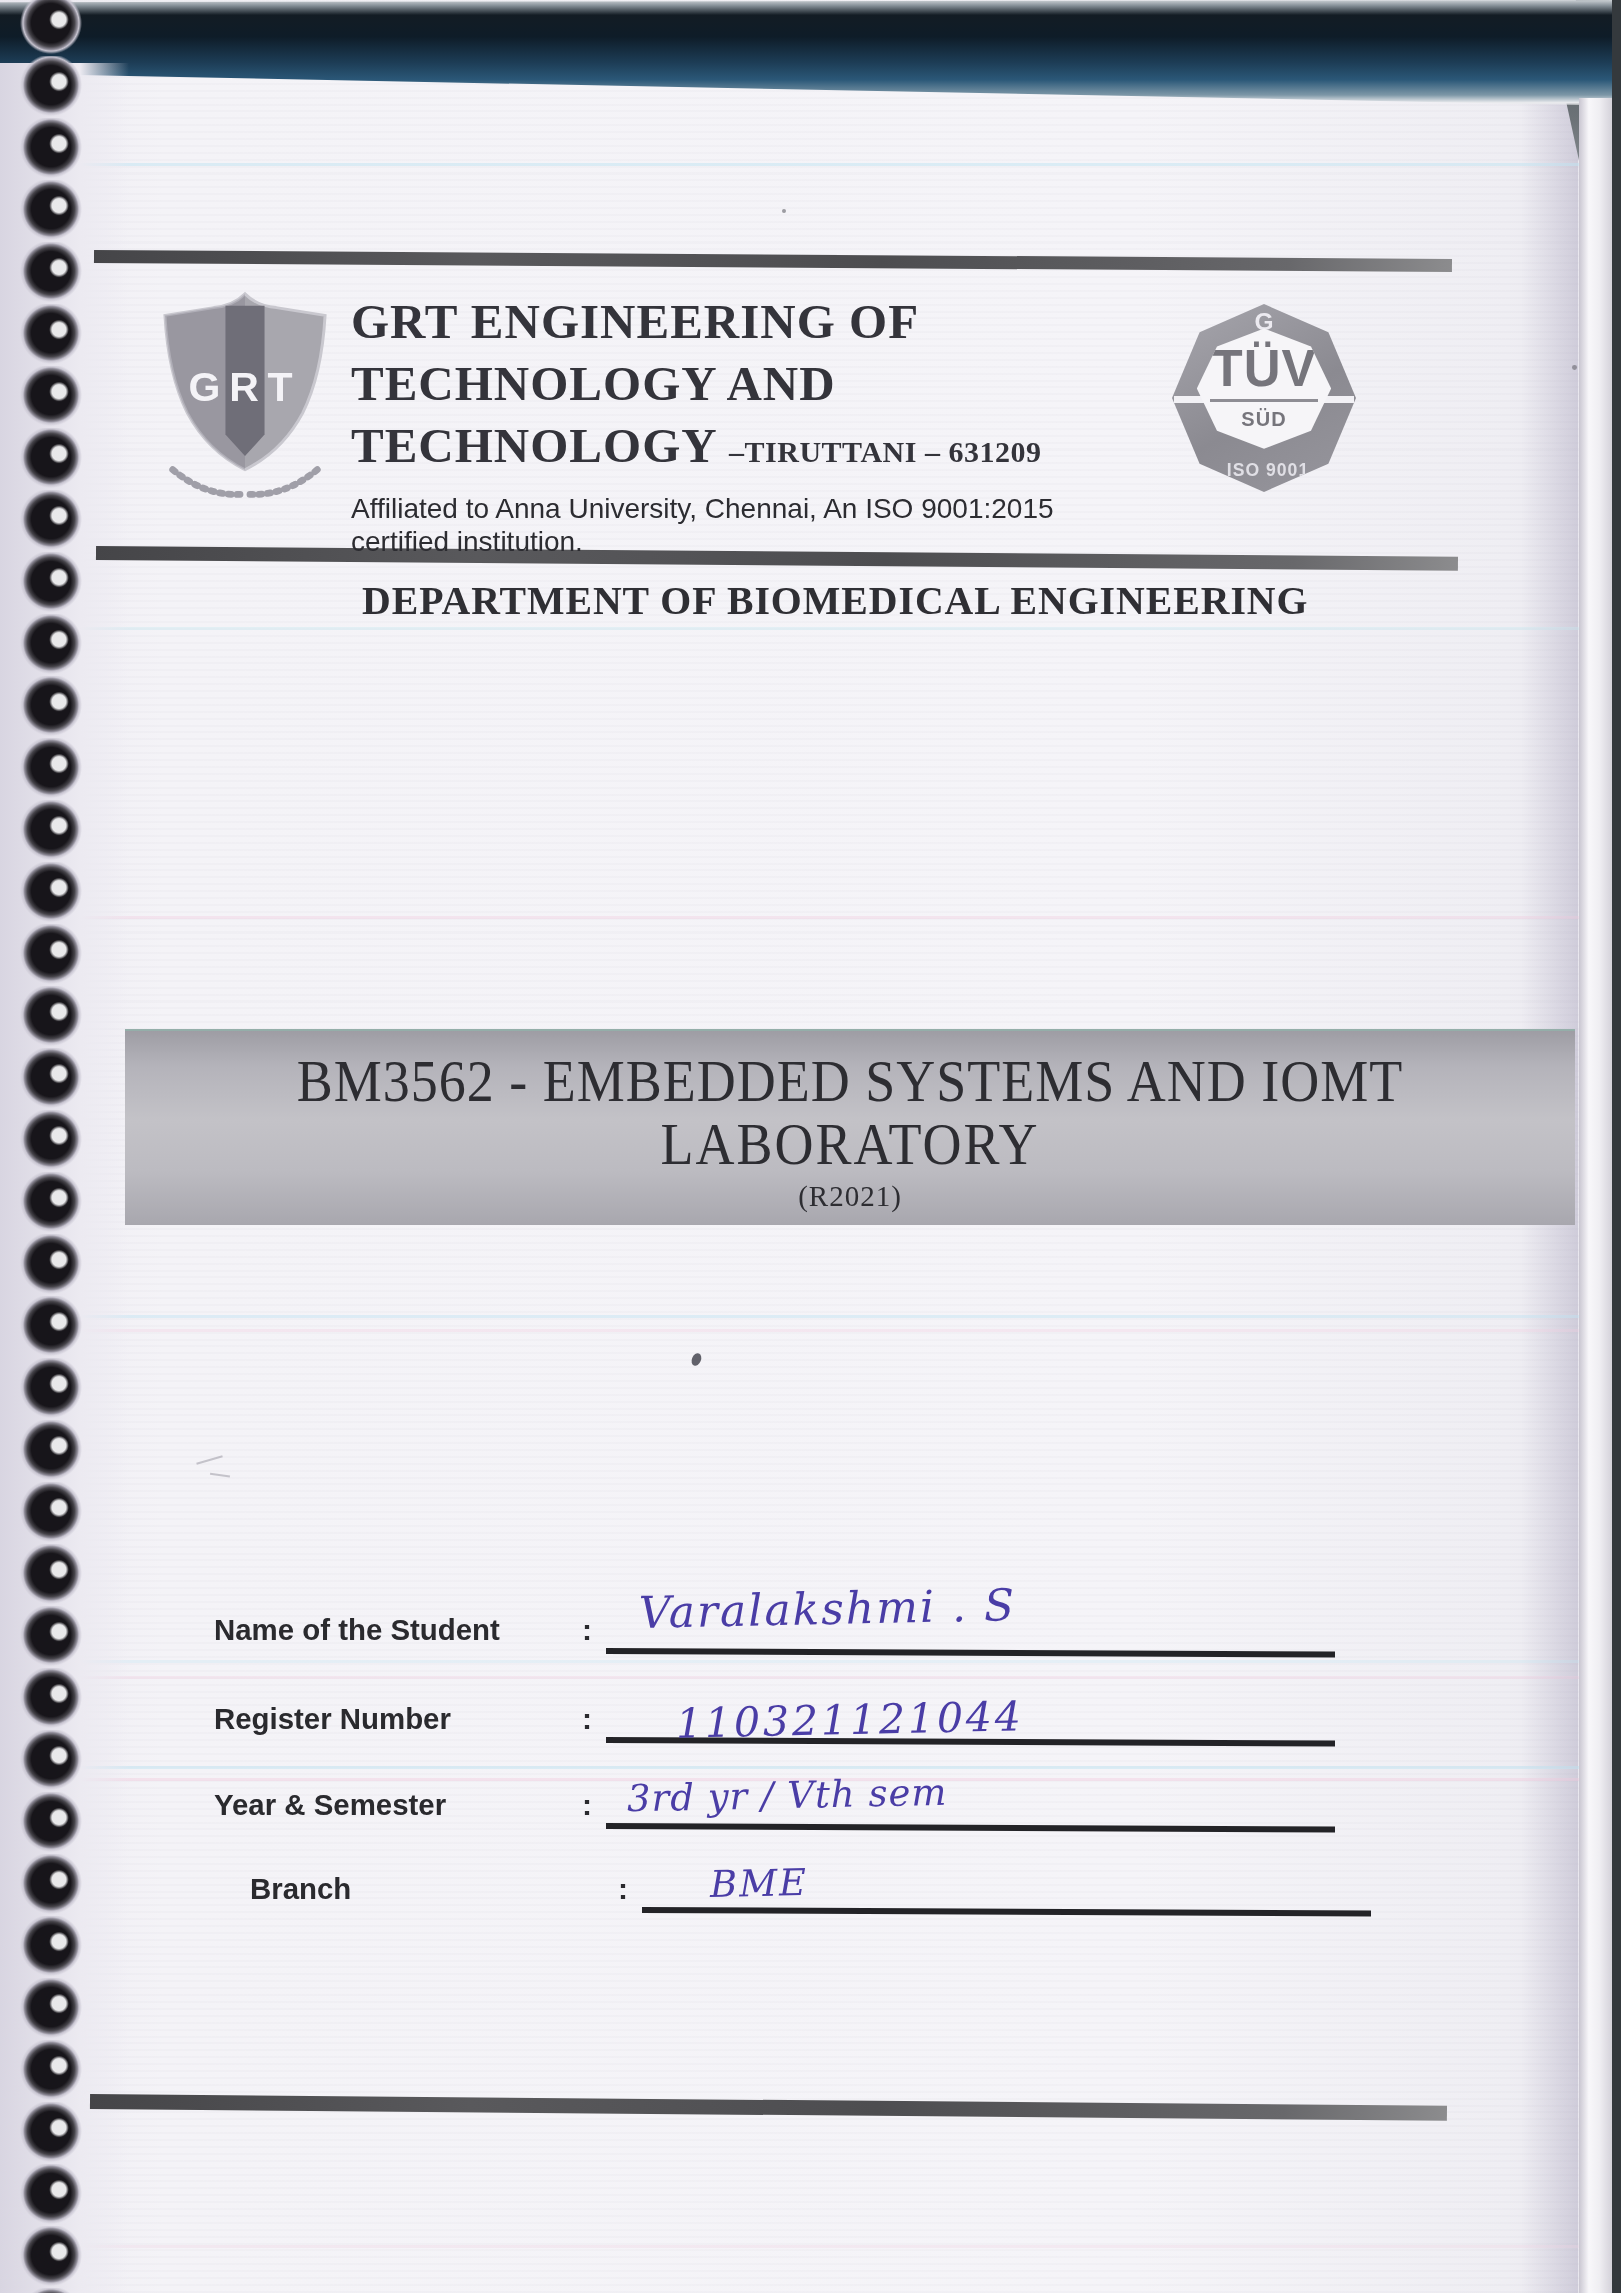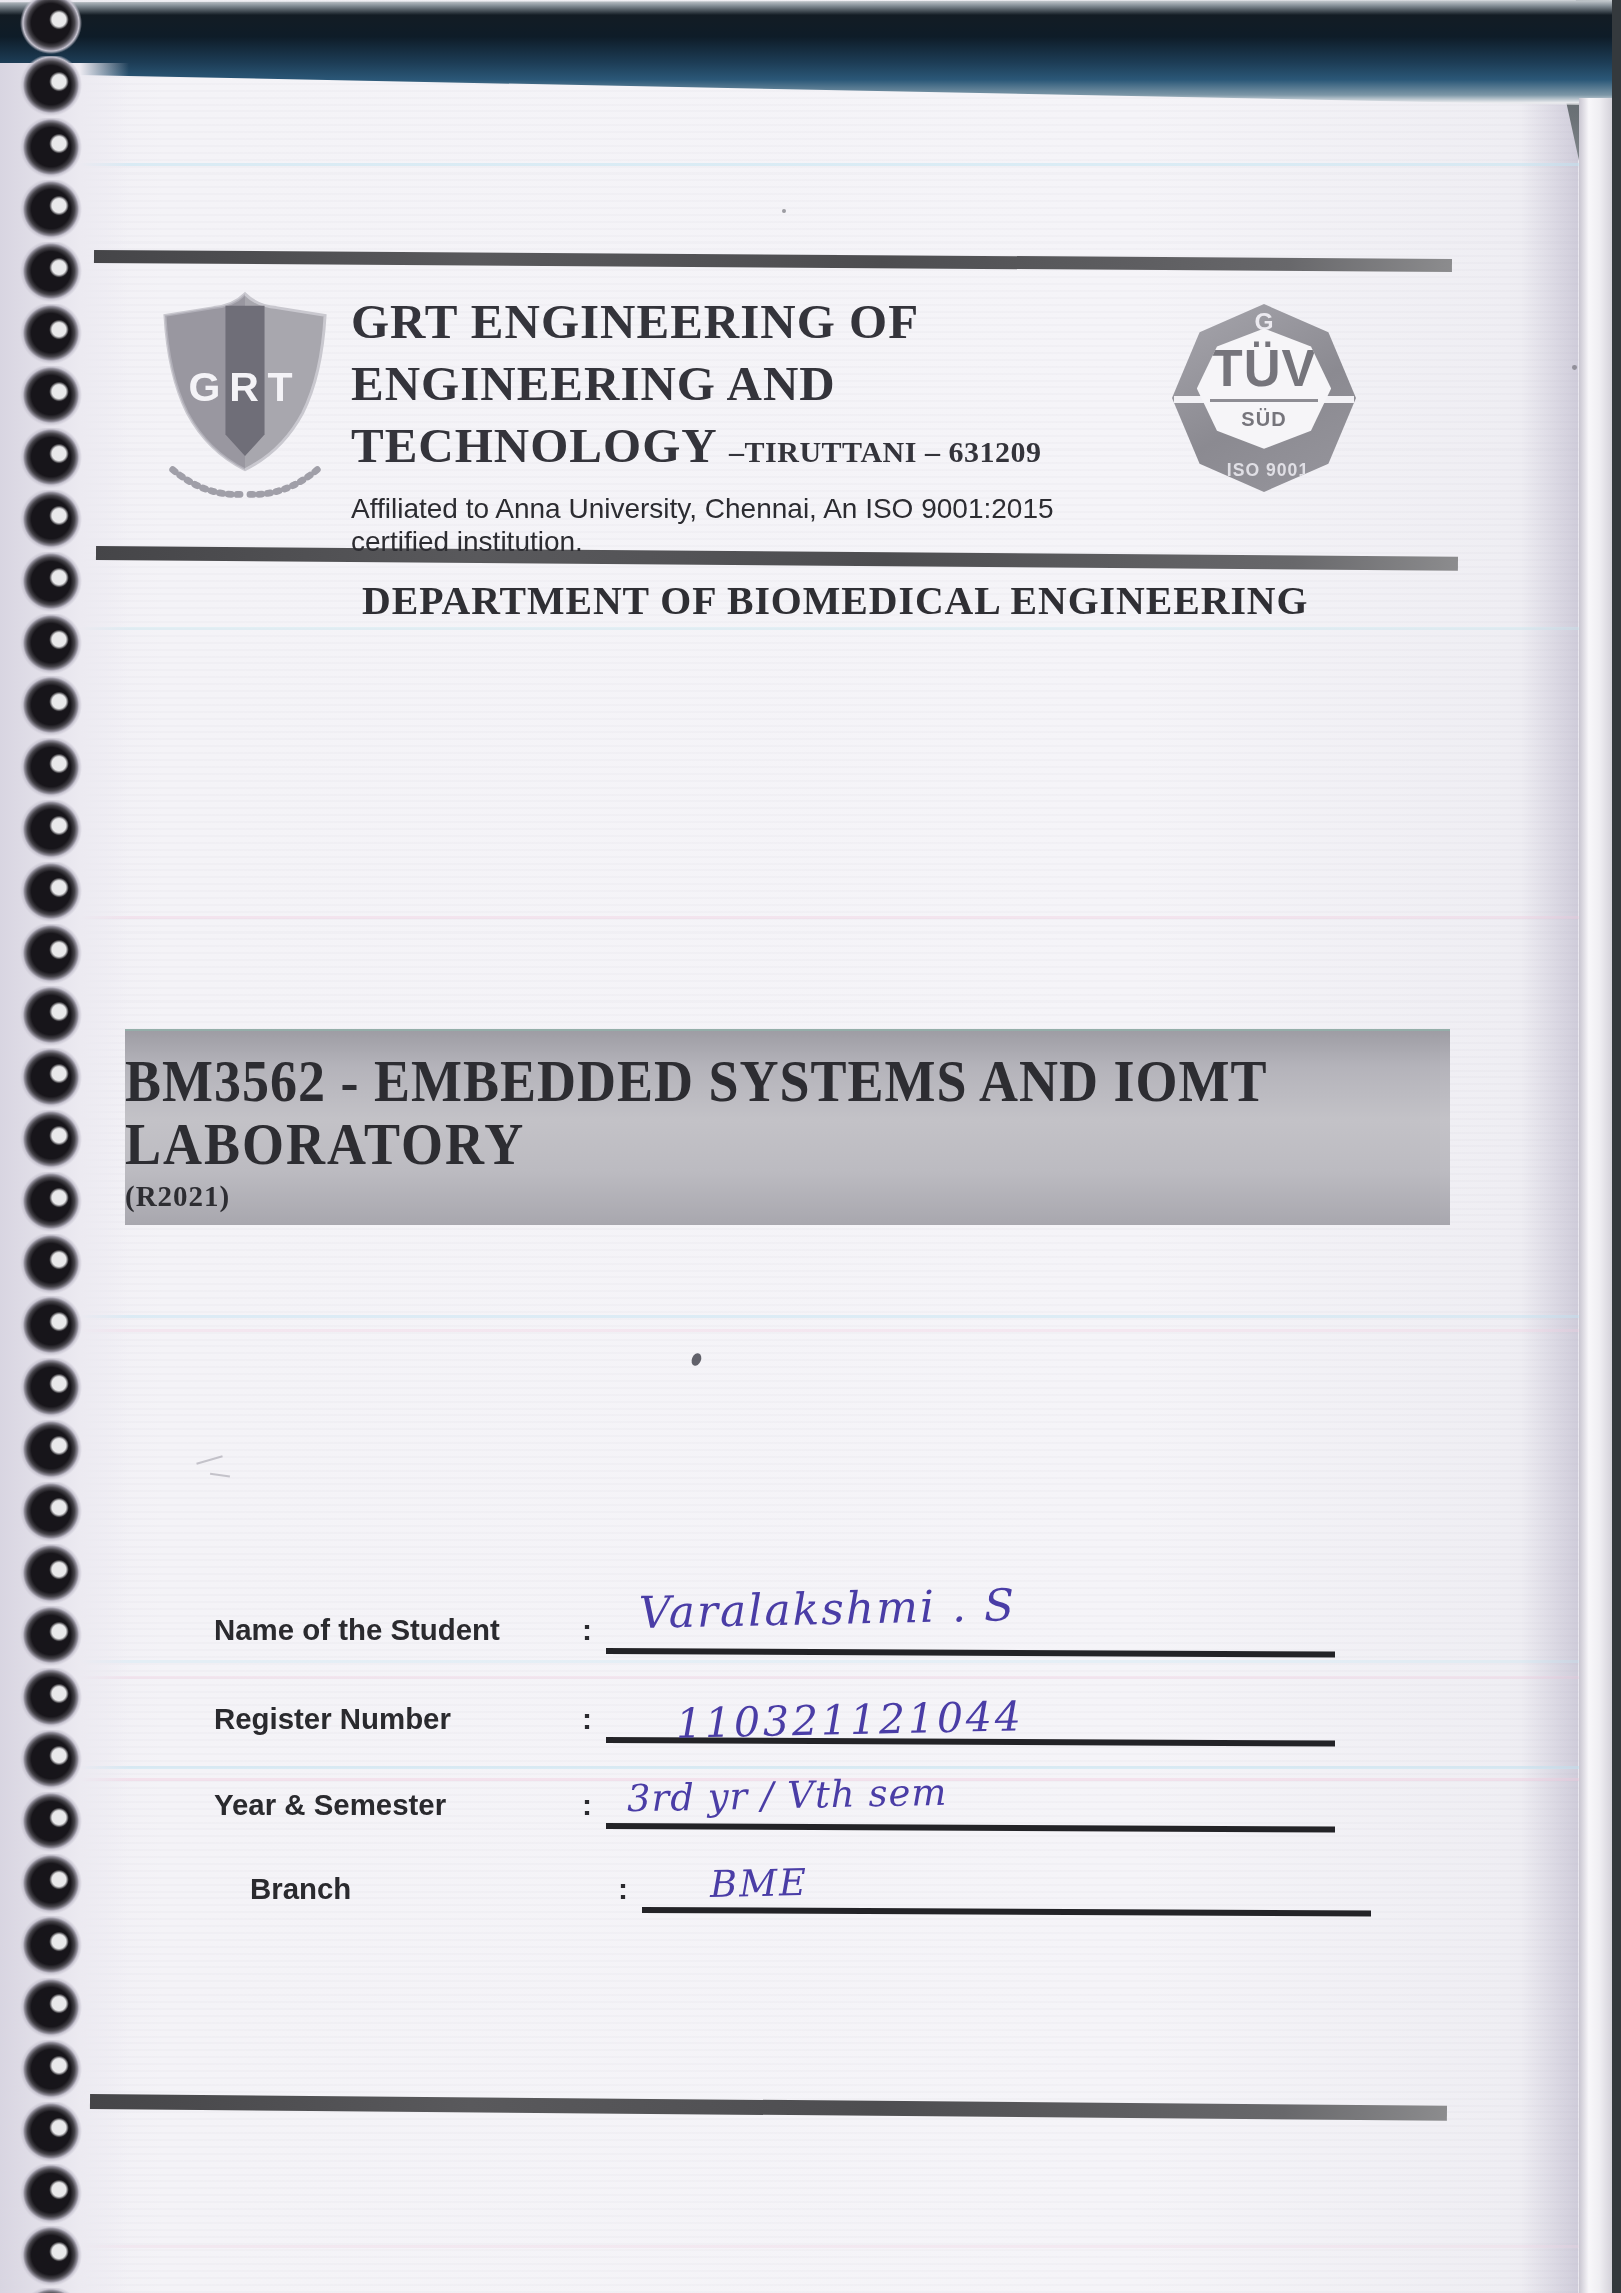--- a/index.html
+++ b/index.html
@@ -53,24 +53,24 @@
     font-weight:700; font-size:24.5px; color:#eceaf0; }
   .badge-tuv { font-weight:700; font-size:51px; line-height:51px; color:#76757c; letter-spacing:1px; }
   .badge-line { width:80%; height:2.9px; background:#8e8d94; margin:4.9px 0 3.9px; }
   .badge-sud { font-weight:700; font-size:20px; line-height:29px; color:#76757c; letter-spacing:1px; }
   .badge-iso { position:absolute; bottom:10.8px; left:8px; right:0; text-align:center; z-index:2;
     font-weight:700; font-size:17.6px; color:#e0dfe5; letter-spacing:1px; }
   .dept { position:absolute; left:349px; top:576px; width:863px; z-index:8; text-align:center;
     font-family:"Liberation Serif", serif; font-weight:700; font-size:41px; color:#2f2f34;
     letter-spacing:1px; transform:scaleX(0.97); white-space:nowrap; }
   
-  .banner { position:absolute; left:125px; top:1029px; width:1325px; height:194px; z-index:8;
+  .banner { position:absolute; left:125px; top:1029px; width:1450px; height:194px; z-index:8;
     background:linear-gradient(180deg,#9e9da4 0%,#b4b3ba 18%,#c3c2c7 46%,#bcbbc1 72%,#a8a7ae 100%);
-    border-top:2.9px solid rgba(125,185,165,0.45); 
-    font-family:"Liberation Serif", serif; font-weight:700; color:#2d2d32; }
+    border-top:2.9px solid rgba(125,185,165,0.45); text-align:center;
+    font-family:"Liberation Serif", serif; font-weight:400; color:#2d2d32; }
   .banner-l1 { margin-top:19.6px; font-size:54px; line-height:63px; letter-spacing:1px; transform:scaleY(1.08); }
   .banner-l2 { font-size:54px; line-height:63px; letter-spacing:2px; transform:scaleY(1.08); }
   .banner-reg { font-size:29px; line-height:39px; letter-spacing:1px; }
   
   .field { position:absolute; left:0; width:1470px; height:88px; z-index:8;text-align:right; }
   .f-label { position:absolute; left:214px; top:7.8px; font-weight:700; font-size:30px; color:#2a2a2e;
     transform:scaleX(0.98); transform-origin:left; white-space:nowrap; }
   .f-colon { position:absolute; left:582px; top:7.8px; font-weight:700; font-size:30px; color:#2a2a2e; }
   .f-line { position:absolute; left:606px; top:43px; width:729px; height:5.9px; background:#232327;
     transform:rotate(0.28deg); transform-origin:left center; }
@@ -123,21 +123,21 @@
       <text x="90" y="114" text-anchor="middle" font-family="Liberation Sans, sans-serif" font-size="42" font-weight="bold" fill="#f4f3f7" letter-spacing="9">GRT</text>
       <g>
         <path d="M16 184 Q50 212 88 209" stroke="#a09fa8" stroke-width="7" fill="none" stroke-dasharray="3 6" stroke-linecap="round"></path>
         <path d="M164 184 Q130 212 92 209" stroke="#a09fa8" stroke-width="7" fill="none" stroke-dasharray="3 6" stroke-linecap="round"></path>
       </g>
     </svg>
   </div>
 
   <div class="inst">
     <div class="inst-name">GRT ENGINEERING OF</div>
-    <div class="inst-name">ENGINEERING AND</div>
+    <div class="inst-name">TECHNOLOGY AND</div>
     <div class="inst-name">
       <span>TECHNOLOGY</span>
       <span class="inst-suffix">–TIRUTTANI – 631209</span>
     </div>
     <div class="affil">Affiliated to Anna University, Chennai, An ISO 9001:2015</div>
     <div class="affil" style="margin-top:0;">certified institution.</div>
   </div>
 
   <div class="badge">
     <div class="badge-outer oct">

